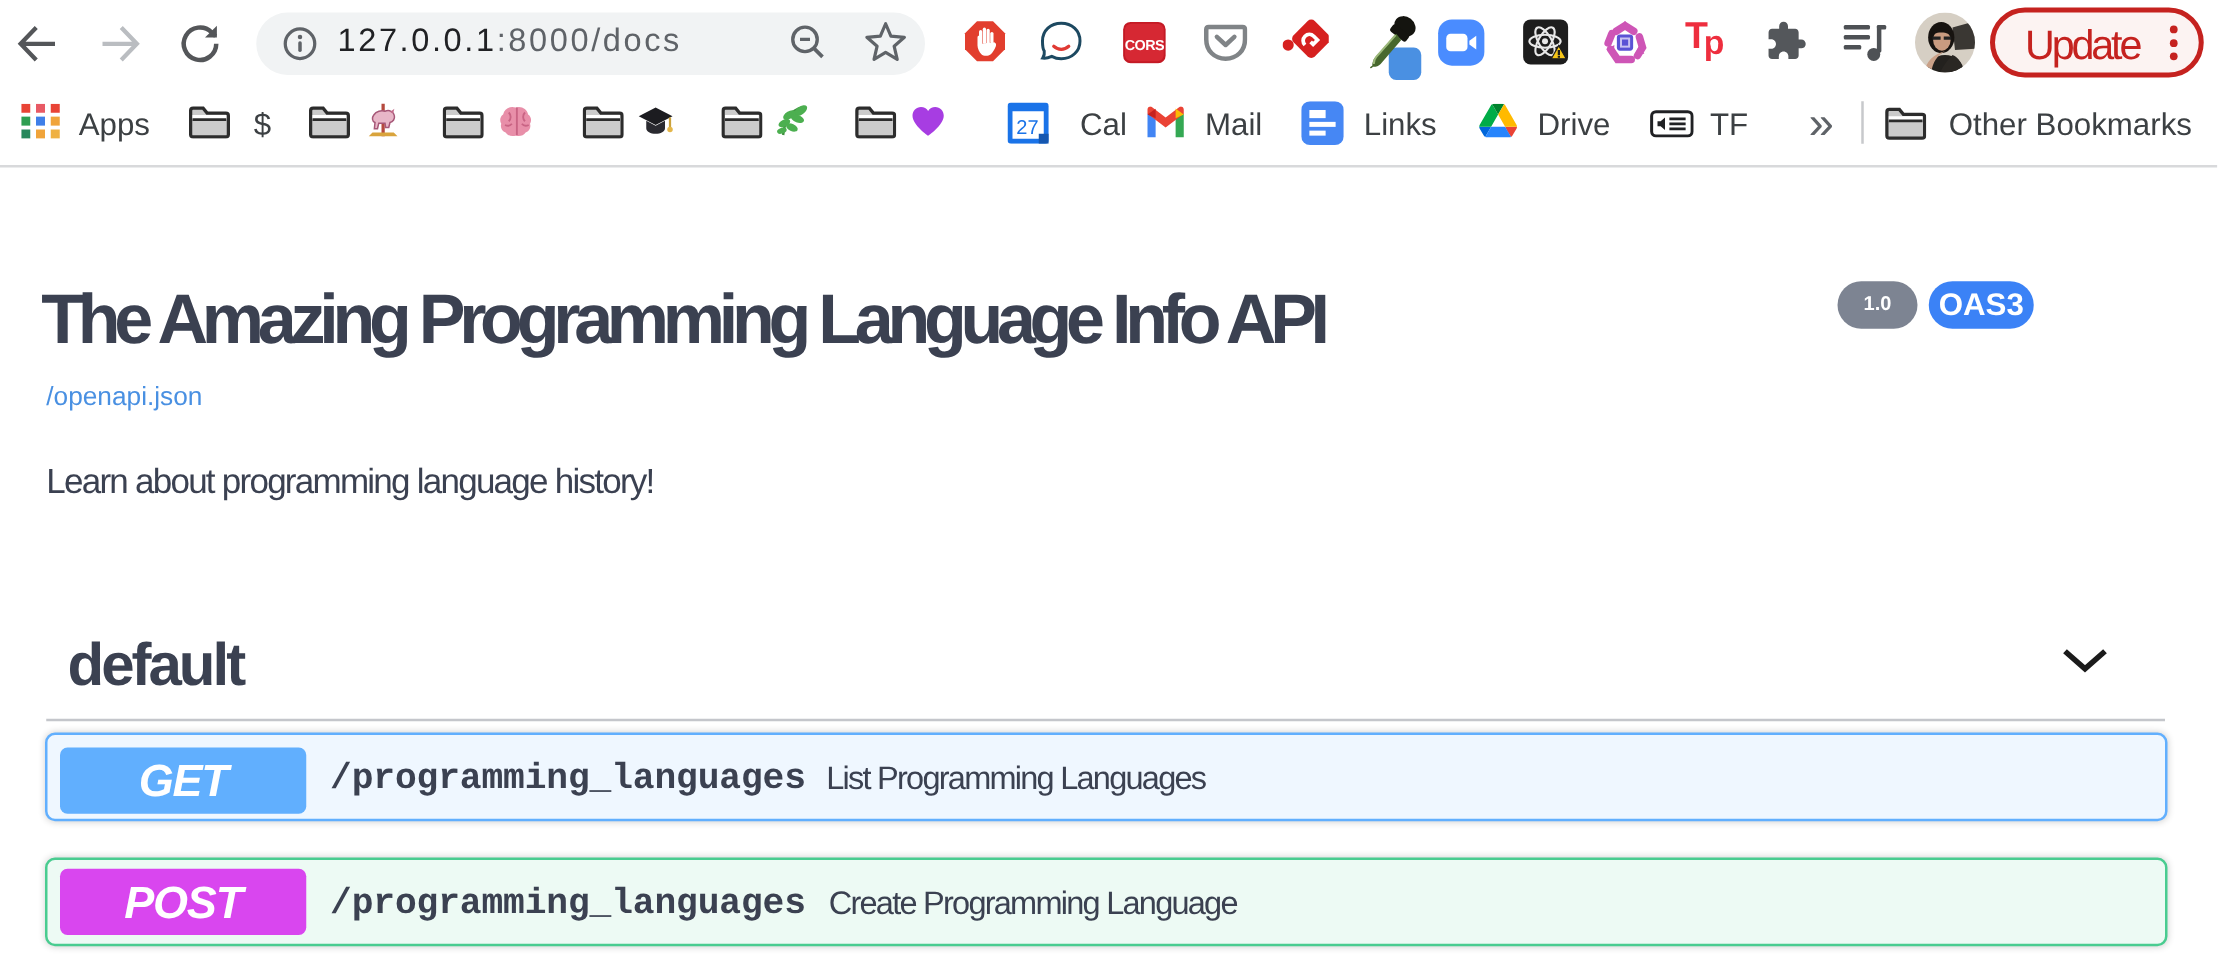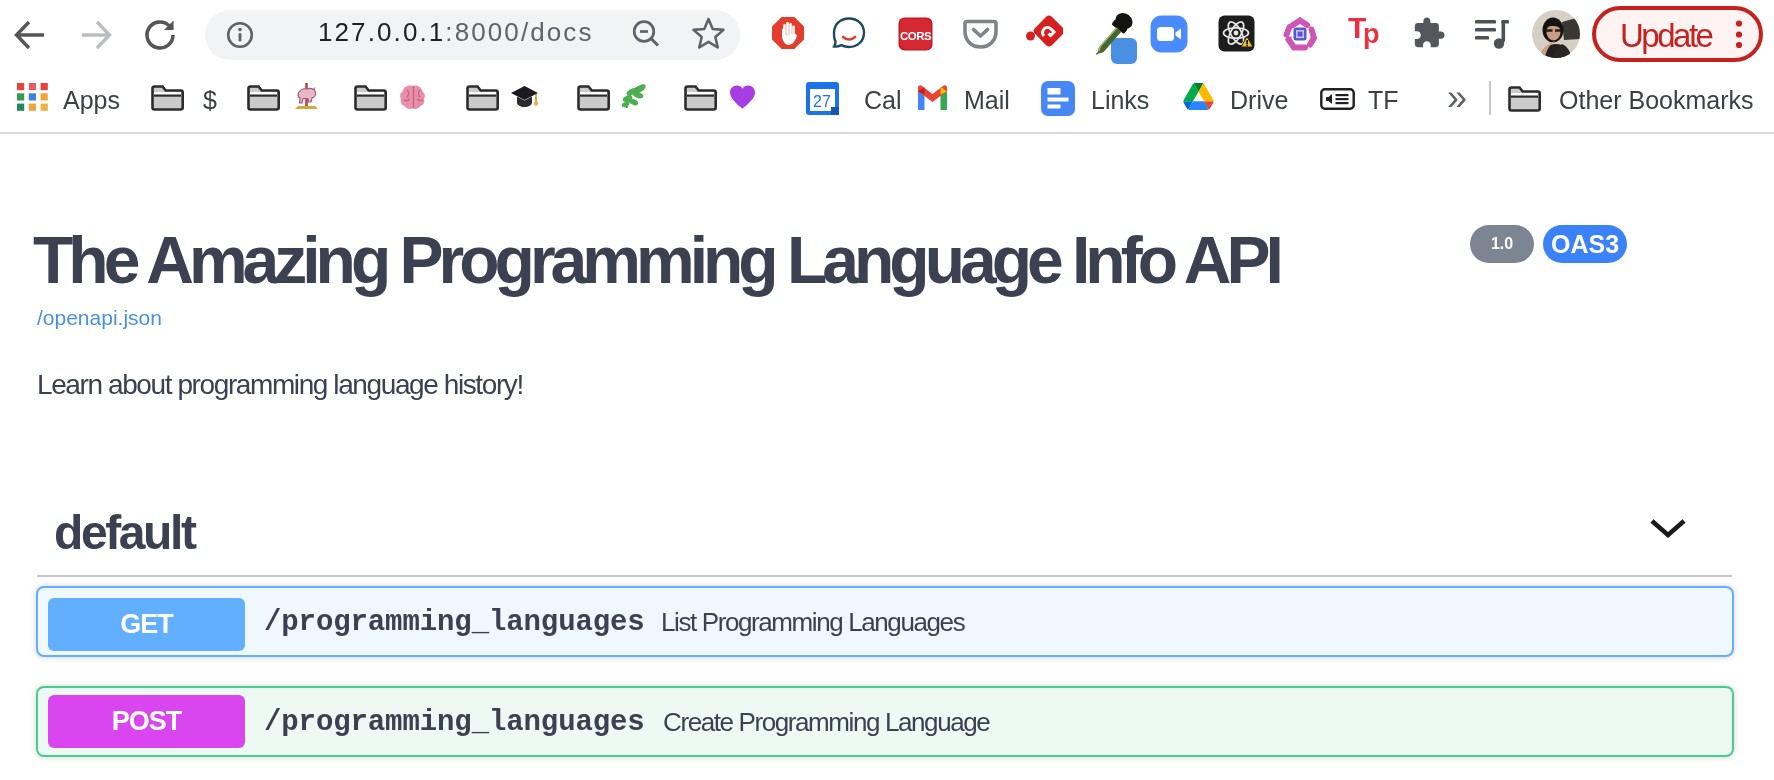--- a/index.html
+++ b/index.html
@@ -1,40 +1,40 @@
 <!DOCTYPE html>
 <html><head>
 <meta charset="utf-8">
 <style>
   html,body{margin:0;padding:0;background:#fff;}
   #root{position:relative;width:1774px;height:780px;overflow:hidden;font-family:"Liberation Sans",sans-serif;background:#fff;}
   .abs{position:absolute;}
   
   #urlbar{left:205px;top:10px;width:535px;height:50px;border-radius:25px;background:#f1f3f4;}
-  #urltext{left:270px;top:17px;font-size:26px;letter-spacing:2.1px;color:#202124;white-space:pre;margin-left:48px;}
+  #urltext{left:270px;top:17px;font-size:26px;letter-spacing:2.1px;color:#202124;white-space:pre;}
   #urltext .grey{color:#5f6368;}
   
   #bookbar{left:0;top:68px;width:1774px;height:66px;background:#fff;border-bottom:2px solid #d8d9db;box-sizing:border-box;}
   .bklabel{top:86px;font-size:25px;color:#3c4043;white-space:pre;}
   
   #updatepill{left:1592px;top:6px;width:171px;height:56px;border-radius:28px;border:4px solid #c5221f;background:#fcf3f2;box-sizing:border-box;}
   #updatetext{left:1620px;top:17px;font-size:33px;letter-spacing:-2.5px;color:#c5221f;}
   
-  #title{left:33px;top:222px;font-size:66px;font-weight:bold;letter-spacing:-5px;color:#3b4151;white-space:pre;}
+  #title{left:33px;top:222px;font-size:56px;font-weight:bold;letter-spacing:-5px;color:#3b4151;white-space:pre;}
   .badge{top:225px;height:38px;border-radius:19px;color:#fff;font-weight:bold;text-align:center;box-sizing:border-box;}
   #badge10{left:1470px;width:64px;background:#7d8492;font-size:16px;line-height:38px;}
   #badgeoas{left:1543px;width:84px;background:#3b82f6;font-size:25px;line-height:38px;}
   #openapilink{left:37px;top:306px;font-size:21px;color:#4990e2;text-align:center;}
   #desc{left:37px;top:369px;font-size:28px;letter-spacing:-1.4px;color:#3b4151;white-space:pre;}
   #deftitle{left:54px;top:505px;font-size:48px;font-weight:bold;letter-spacing:-2.4px;color:#3b4151;}
   #defdivider{left:37px;top:575px;width:1695px;height:2px;background:#c4c6cb;}
   .opblock{left:36px;width:1698px;height:71px;border-radius:8px;box-sizing:border-box;box-shadow:0 0 6px rgba(0,0,0,.19);}
   #getblock{top:586px;border:2px solid #61affe;background:#eff7ff;}
   #postblock{top:686px;border:2px solid #49cc90;background:#edfaf4;}
-  .opbtn{left:48px;width:197px;height:53px;border-radius:6px;color:#fff;font-weight:bold;font-size:27px;letter-spacing:-1px;text-align:center;line-height:53px;}
+  .opbtn{left:48px;width:197px;height:53px;border-radius:6px;color:#fff;font-weight:bold;font-size:36px;letter-spacing:-1px;text-align:center;line-height:53px;font-style:italic;}
   #getbtn{top:598px;background:#61affe;}
   #postbtn{top:695px;background:#d946ef;}
   .path{left:264px;font-size:29px;font-family:"Liberation Mono",monospace;font-weight:bold;letter-spacing:-0.1px;color:#3b4151;white-space:pre;}
   .summary{font-size:26px;letter-spacing:-1.4px;color:#3b4151;white-space:pre;}
 </style>
 </head>
 <body>
 <div id="root">
 
   <div id="navicons">

